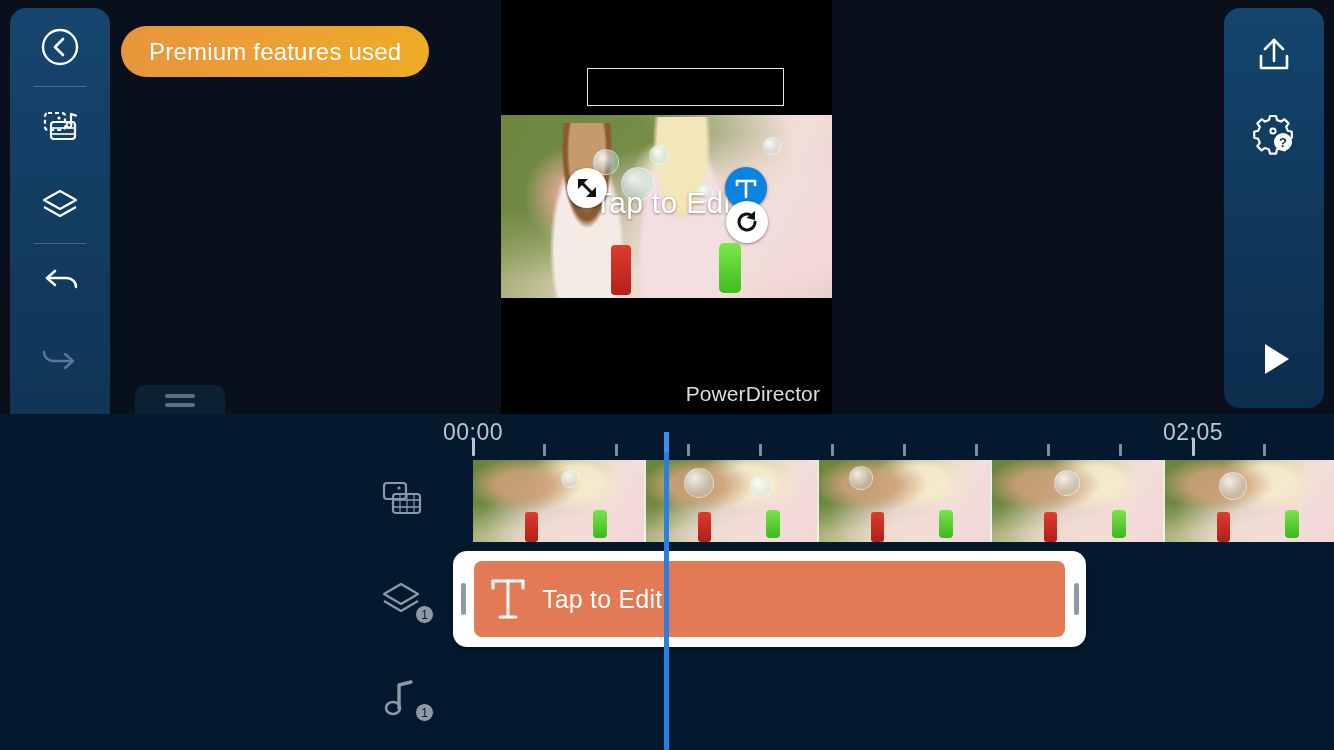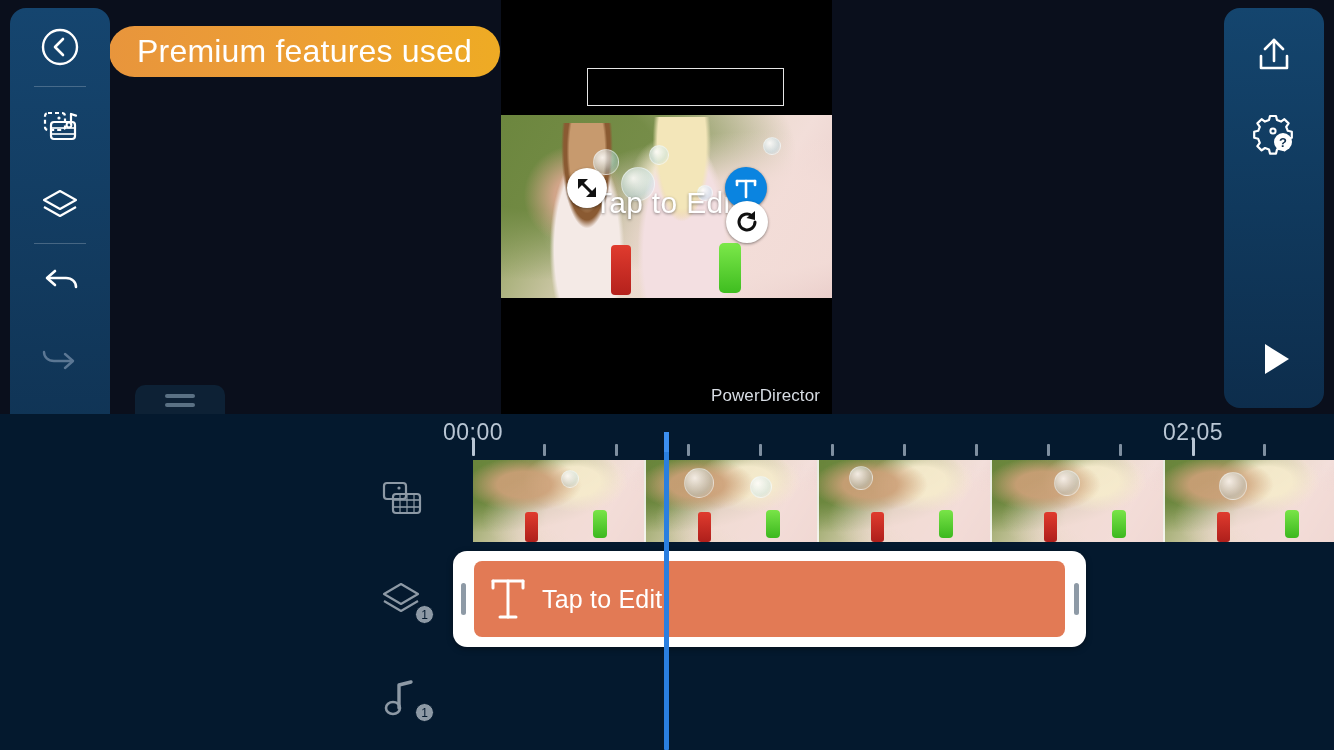--- a/index.html
+++ b/index.html
@@ -60,21 +60,21 @@
     background: linear-gradient(180deg,#7ce84a,#3fbd20);
     border-radius: 5px;
   }
   .pv-bubble {
     position: absolute; border-radius: 50%;
     background: radial-gradient(circle at 35% 32%, rgba(255,255,255,0.85), rgba(180,230,255,0.35) 60%, rgba(255,255,255,0.1) 100%);
     border: 1px solid rgba(255,255,255,0.45);
   }
   .pv-watermark {
     position: absolute; right: 12px; bottom: 8px;
-    color: #d8dde4; font-size: 17px; letter-spacing: 0.1px;
+    color: #d8dde4; font-size: 21px; letter-spacing: 0.1px;
     text-shadow: 0 1px 2px rgba(0,0,0,0.6);
   }
 
   
   .text-overlay-box {
     position: absolute; left: 86px; top: 68px; width: 197px; height: 38px;
     border: 1.5px solid rgba(255,255,255,0.9);
   }
   .overlay-text {
     position: absolute; left: 501px; top: 186px; width: 331px;
@@ -87,26 +87,26 @@
     position: absolute; border-radius: 50%;
     display: flex; align-items: center; justify-content: center;
     box-shadow: 0 1px 3px rgba(0,0,0,0.45);
   }
   .handle-resize { left: 567px; top: 168px; width: 40px; height: 40px; background: #fff; }
   .handle-text   { left: 725px; top: 167px; width: 42px; height: 42px; background: #0a84e0; }
   .handle-rotate { left: 726px; top: 201px; width: 42px; height: 42px; background: #fff; }
 
   
   .premium-badge {
-    position: absolute; left: 109px; top: 26px; height: 51px;
+    position: absolute; left: 121px; top: 26px; height: 51px;
     padding: 0 28px;
     display: flex; align-items: center;
     border-radius: 26px;
     background: linear-gradient(90deg, #e8953c 0%, #eda033 55%, #eeab24 100%);
-    color: #ffffff; font-size: 32px; letter-spacing: 0.2px;
+    color: #ffffff; font-size: 24px; letter-spacing: 0.2px;
   }
 
   
   .drag-tab {
     position: absolute; left: 135px; top: 385px; width: 90px; height: 30px;
     background: #0d2135; border-radius: 10px 10px 0 0;
     display: flex; flex-direction: column; align-items: center; justify-content: center; gap: 5px;
   }
   .drag-tab i { display:block; width: 30px; height: 4px; background: #5a7184; border-radius: 2px; }
 

